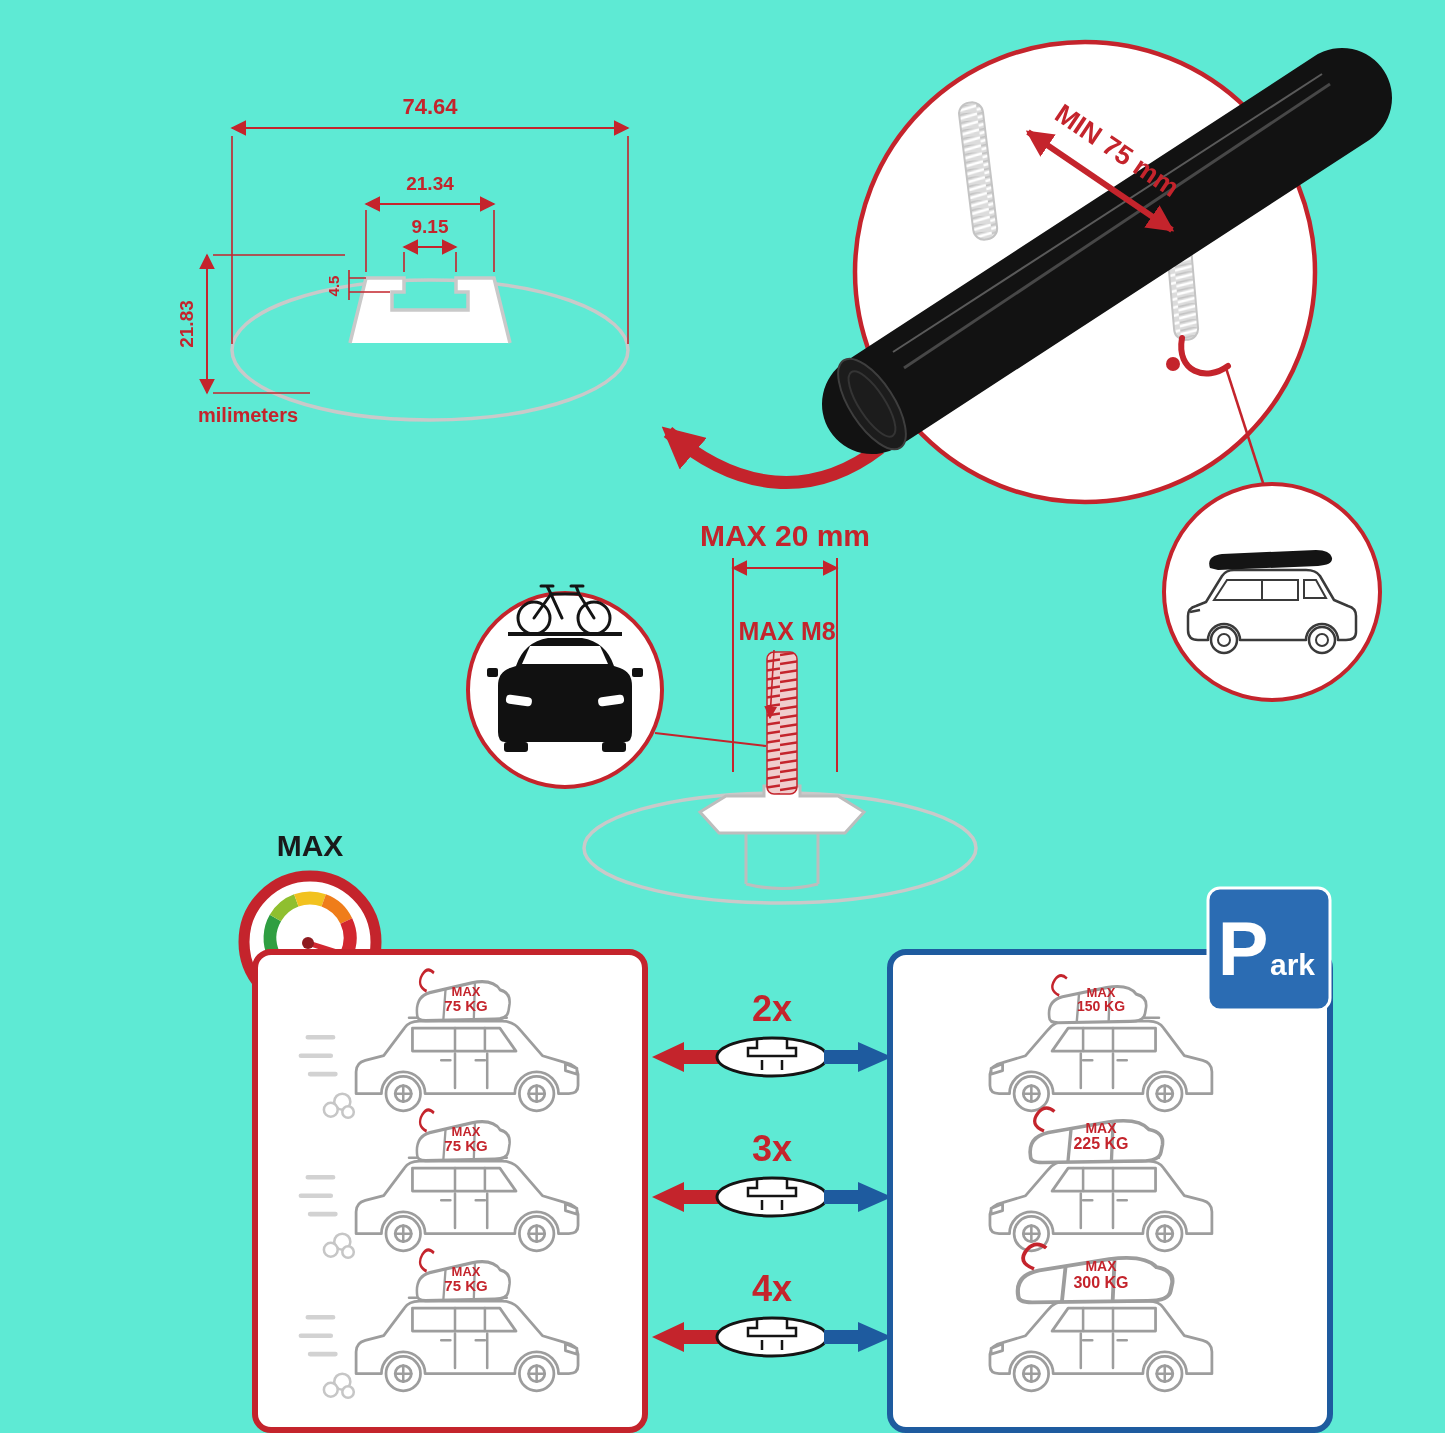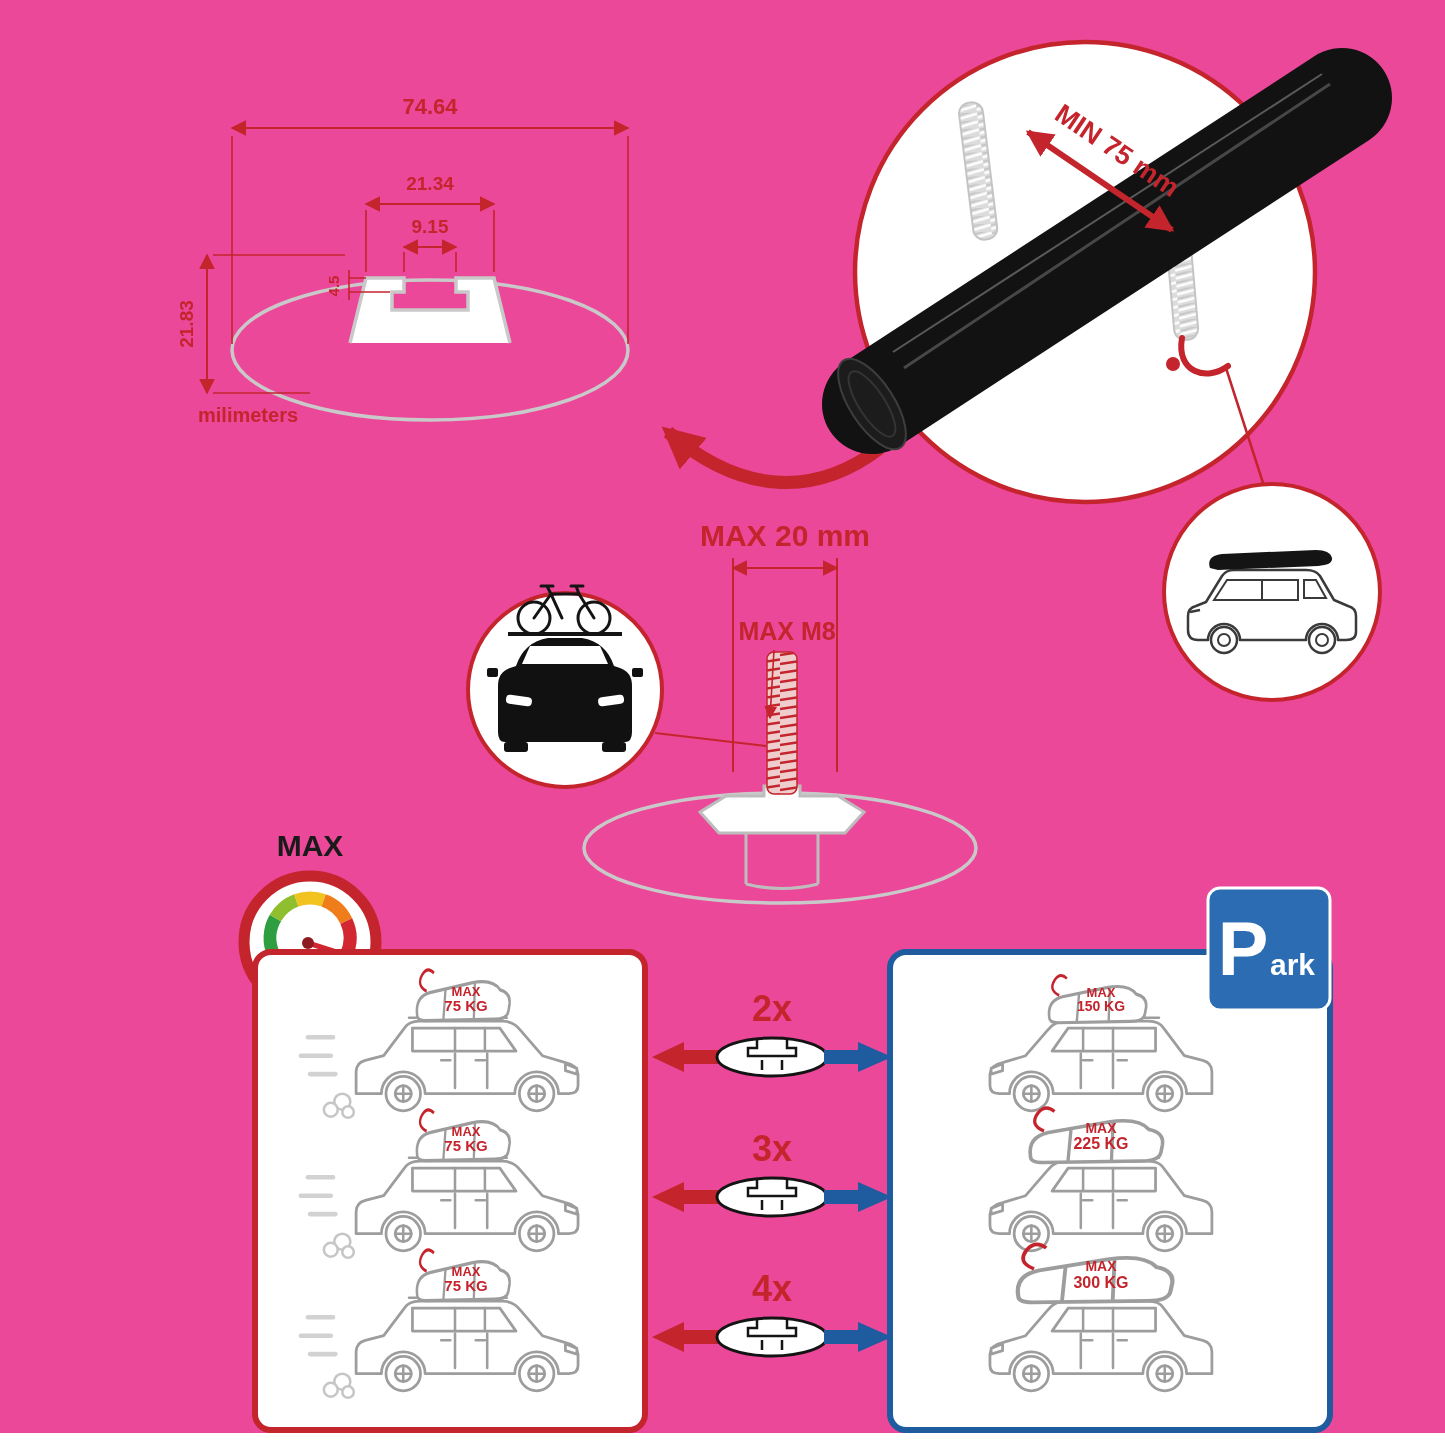--- a/index.html
+++ b/index.html
@@ -1,16 +1,16 @@
 <!DOCTYPE html>
 <html><head>
 <meta charset="utf-8">
 <style>
   html,body{margin:0;padding:0;background:#fff}
-  .canvas{position:relative;width:1445px;height:1433px;background:#ec4899;overflow:hidden}
+  .canvas{position:relative;width:1445px;height:1433px;background:#5eead4;overflow:hidden}
   svg{display:block}
   text{font-family:"Liberation Sans", sans-serif}
   .red-label{fill:#c4242c;font-weight:bold}
   .black-label{fill:#1a1a1a;font-weight:bold}
   .white-label{fill:#ffffff;font-weight:bold}
   .dim{stroke:#c4242c;stroke-width:2;fill:none}
   .ext{stroke:#c4242c;stroke-width:1.6;fill:none}
   .leader{stroke:#c4242c;stroke-width:2.2;fill:none}
   .profile{stroke:#c9c9c9;stroke-width:3.5;fill:none}
   .profilef{stroke:#c9c9c9;stroke-width:3.5;fill:#ffffff}

